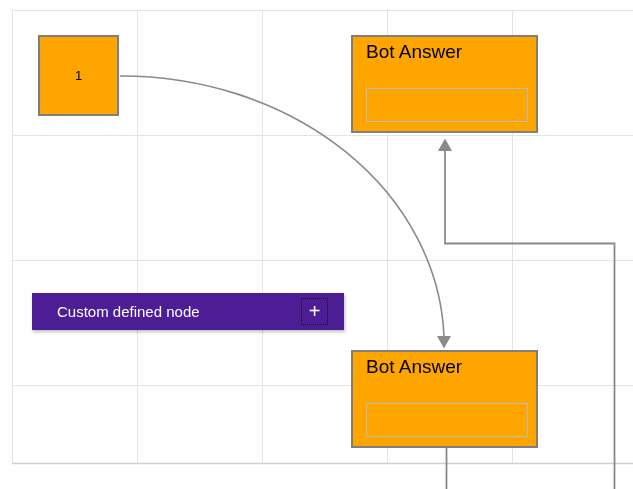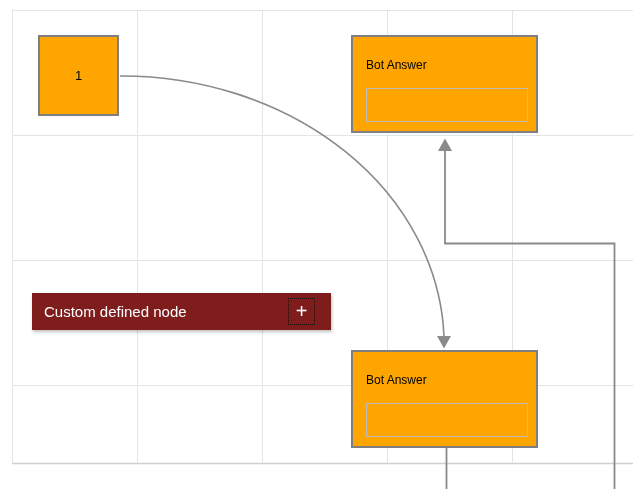--- a/index.html
+++ b/index.html
@@ -26,37 +26,37 @@
     display: flex; align-items: center; justify-content: center;
   }
   .node-square .node-label {
     font-size: 13px; color: #000000; line-height: 1;
   }
 
   .bot-node { width: 187px; height: 98px; }
   .bot-top    { left: 351px; top: 35px; }
   .bot-bottom { left: 351px; top: 350px; }
   .bot-title {
-    position: absolute; left: 13px; top: 21px;
-    font-size: 12px; color: #000000; white-space: nowrap;
+    position: absolute; left: 13px; top: 4px;
+    font-size: 19px; color: #000000; white-space: nowrap;
   }
   .bot-input {
     position: absolute; left: 13px; top: 51px;
     width: 160px; height: 32px;
     border: 1px solid #bcbcbc;
     background: transparent;
   }
 
   .custom-node {
     position: absolute;
     left: 32px; top: 293px; width: 287px; height: 37px;
-    background: #7f1d1d;
+    background: #4c1d95;
     box-shadow: 1px 2px 3px rgba(0,0,0,0.25);
     display: flex; align-items: center;
-    padding-left: 12px;
+    padding-left: 25px;
     box-sizing: content-box;
   }
   .custom-label {
     color: #ffffff; font-size: 15px; white-space: nowrap;
   }
   .plus-box {
     position: absolute; right: 16px; top: 5px;
     width: 25px; height: 25px;
     border: 1px dotted #111111;
     display: flex; align-items: center; justify-content: center;

